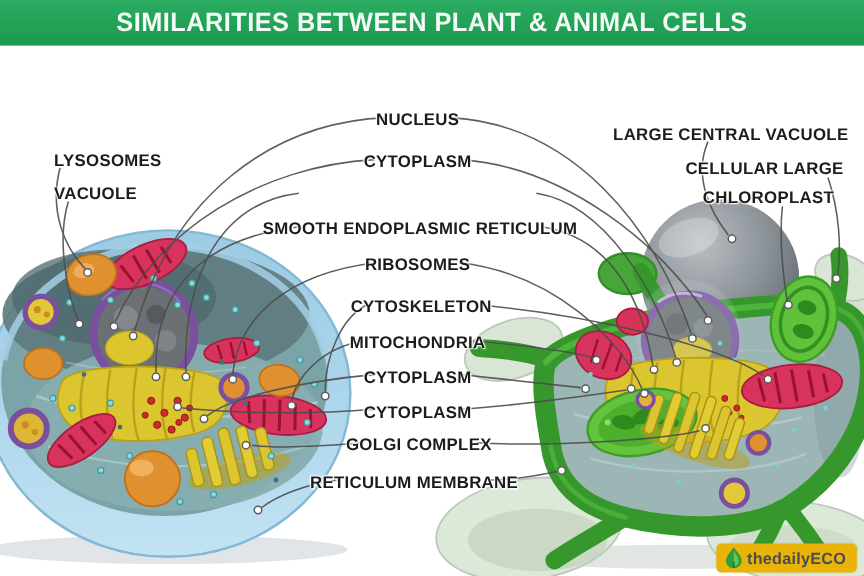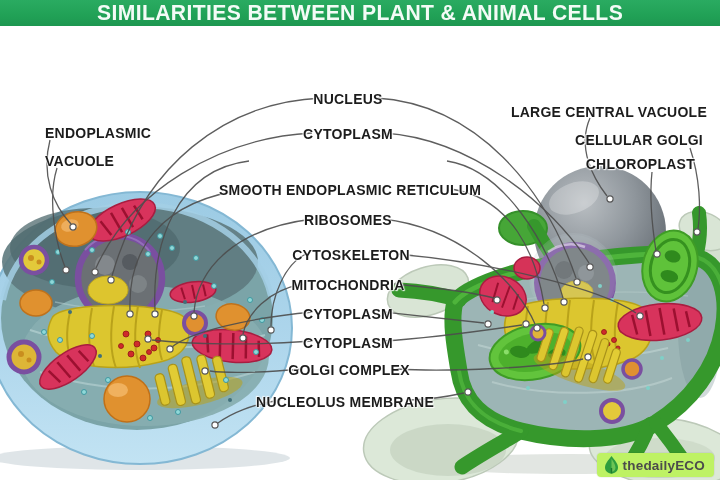--- a/index.html
+++ b/index.html
@@ -1,28 +1,28 @@
 <!DOCTYPE html>
 <html><head>
 <meta charset="utf-8">
 <style>
   html,body{margin:0;padding:0;background:#fff;}
   .stage{position:relative;width:720px;height:480px;overflow:hidden;background:#ffffff;
          font-family:"Liberation Sans",sans-serif;}
-  .header{position:absolute;left:0;top:0;width:720px;height:26px;
+  .header{position:absolute;left:0;top:0;width:720px;height:38px;
           background:linear-gradient(180deg,#2aab61 0%,#21a156 60%,#1d9750 100%);
           display:flex;align-items:center;justify-content:center;}
   .header .title{color:#f3fbf6;font-weight:bold;font-size:22px;letter-spacing:.4px;
           transform:scaleX(.96);white-space:nowrap;}
   svg.art{position:absolute;left:0;top:0;}
   .lbl{position:absolute;font-size:14px;font-weight:bold;color:#1c1c1c;letter-spacing:.25px;
        white-space:nowrap;z-index:5;
        text-shadow:0 0 2px #fff,0 0 2px #fff,1px 1px 1px rgba(255,255,255,.9),-1px -1px 1px rgba(255,255,255,.9);}
   .lbl.center{transform:translateX(-50%);}
-  .logo{position:absolute;right:6px;bottom:3px;background:#bef264;border-radius:4px;
+  .logo{position:absolute;right:6px;bottom:3px;background:#eab308;border-radius:4px;
         padding:3px 9px 3px 7px;display:flex;align-items:center;gap:4px;z-index:6;
         box-shadow:0 0 0 1px rgba(0,0,0,0.04);}
   .logo .brand{font-size:13.5px;font-weight:bold;color:#4c4c4c;letter-spacing:.2px;}
 </style>
 </head>
 <body>
 
 <div class="stage">
 
   <div class="header">
@@ -368,25 +368,25 @@
 
   <div class="lbl center" style="left:348px;top:91px">NUCLEUS</div>
   <div class="lbl center" style="left:348px;top:126px">CYTOPLASM</div>
   <div class="lbl center" style="left:350px;top:182px">SMOOTH ENDOPLASMIC RETICULUM</div>
   <div class="lbl center" style="left:348px;top:212px">RIBOSOMES</div>
   <div class="lbl center" style="left:351px;top:247px">CYTOSKELETON</div>
   <div class="lbl center" style="left:348px;top:277px">MITOCHONDRIA</div>
   <div class="lbl center" style="left:348px;top:306px">CYTOPLASM</div>
   <div class="lbl center" style="left:348px;top:335px">CYTOPLASM</div>
   <div class="lbl center" style="left:349px;top:362px">GOLGI COMPLEX</div>
-  <div class="lbl center" style="left:345px;top:394px">NUCLEOLUS MEMBRANE</div>
-  <div class="lbl" style="left:45px;top:125px">ENDOPLASMIC</div>
+  <div class="lbl center" style="left:345px;top:394px">RETICULUM MEMBRANE</div>
+  <div class="lbl" style="left:45px;top:125px">LYSOSOMES</div>
   <div class="lbl" style="left:45px;top:153px">VACUOLE</div>
   <div class="lbl" style="right:13px;top:104px">LARGE CENTRAL VACUOLE</div>
-  <div class="lbl" style="right:17px;top:132px">CELLULAR GOLGI</div>
+  <div class="lbl" style="right:17px;top:132px">CELLULAR LARGE</div>
   <div class="lbl" style="right:25px;top:156px">CHLOROPLAST</div>
 
   <div class="logo">
     <svg width="15" height="18" viewBox="0 0 15 18">
       <path d="M7.5,0 C10.5,4 14,7.5 14,11.5 C14,15 11,17.5 7.5,17.5 C4,17.5 1,15 1,11.5 C1,7.5 4.5,4 7.5,0 Z" fill="#2e9e3e"></path>
       <path d="M7.5,2.5 C9,5.5 11.5,8.5 11.5,11.5 C11.5,14 9.8,15.8 7.5,15.8 Z" fill="#6cc455"></path>
       <rect x="6.8" y="12" width="1.4" height="5.5" fill="#1f7a2d"></rect>
     </svg>
     <span class="brand">thedailyECO</span>
   </div>

